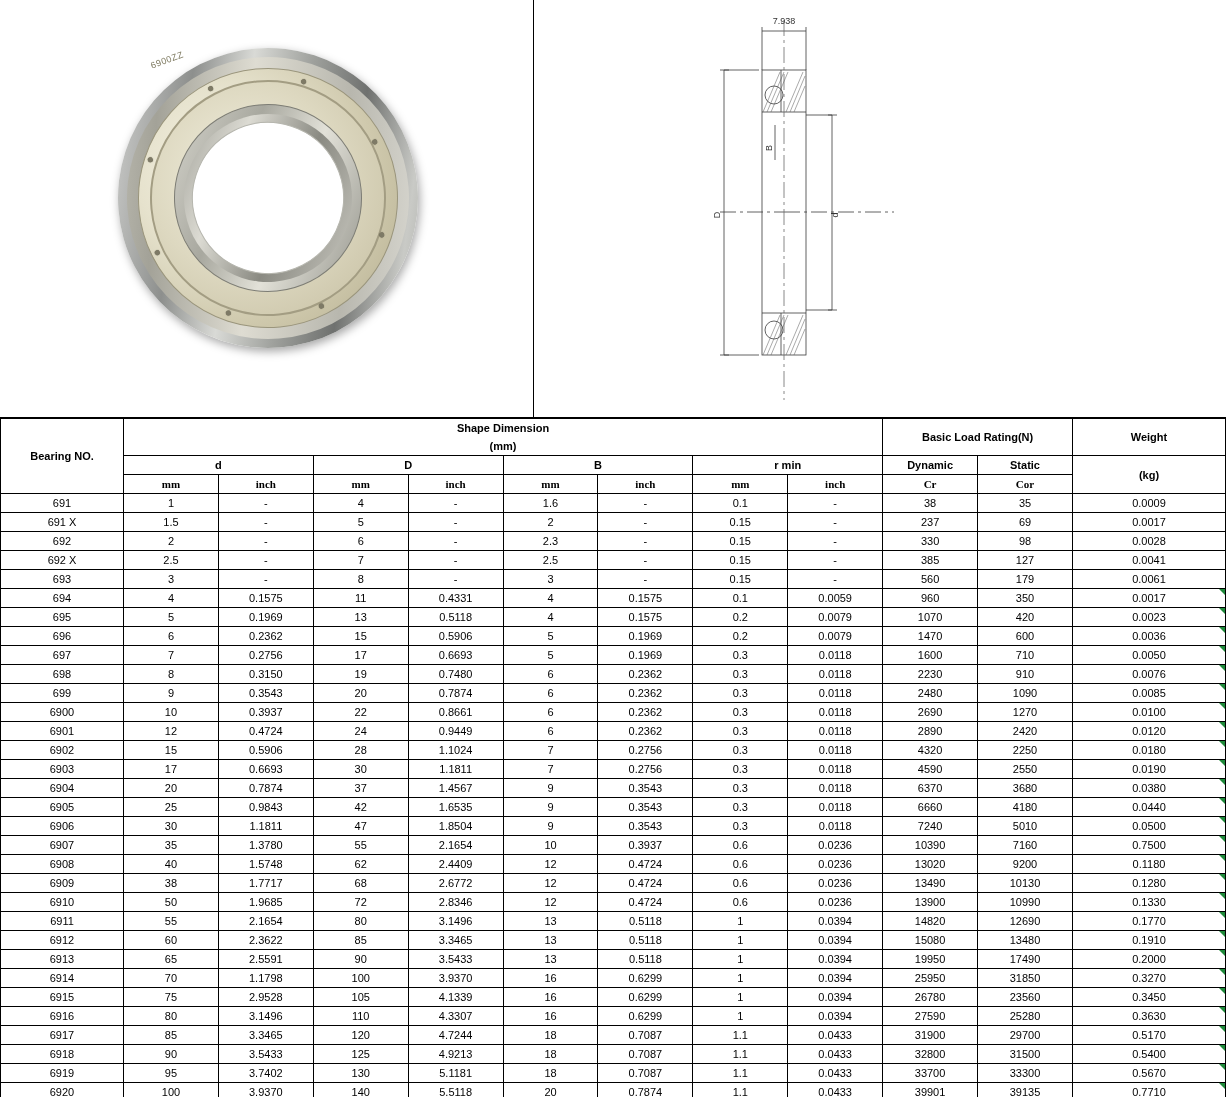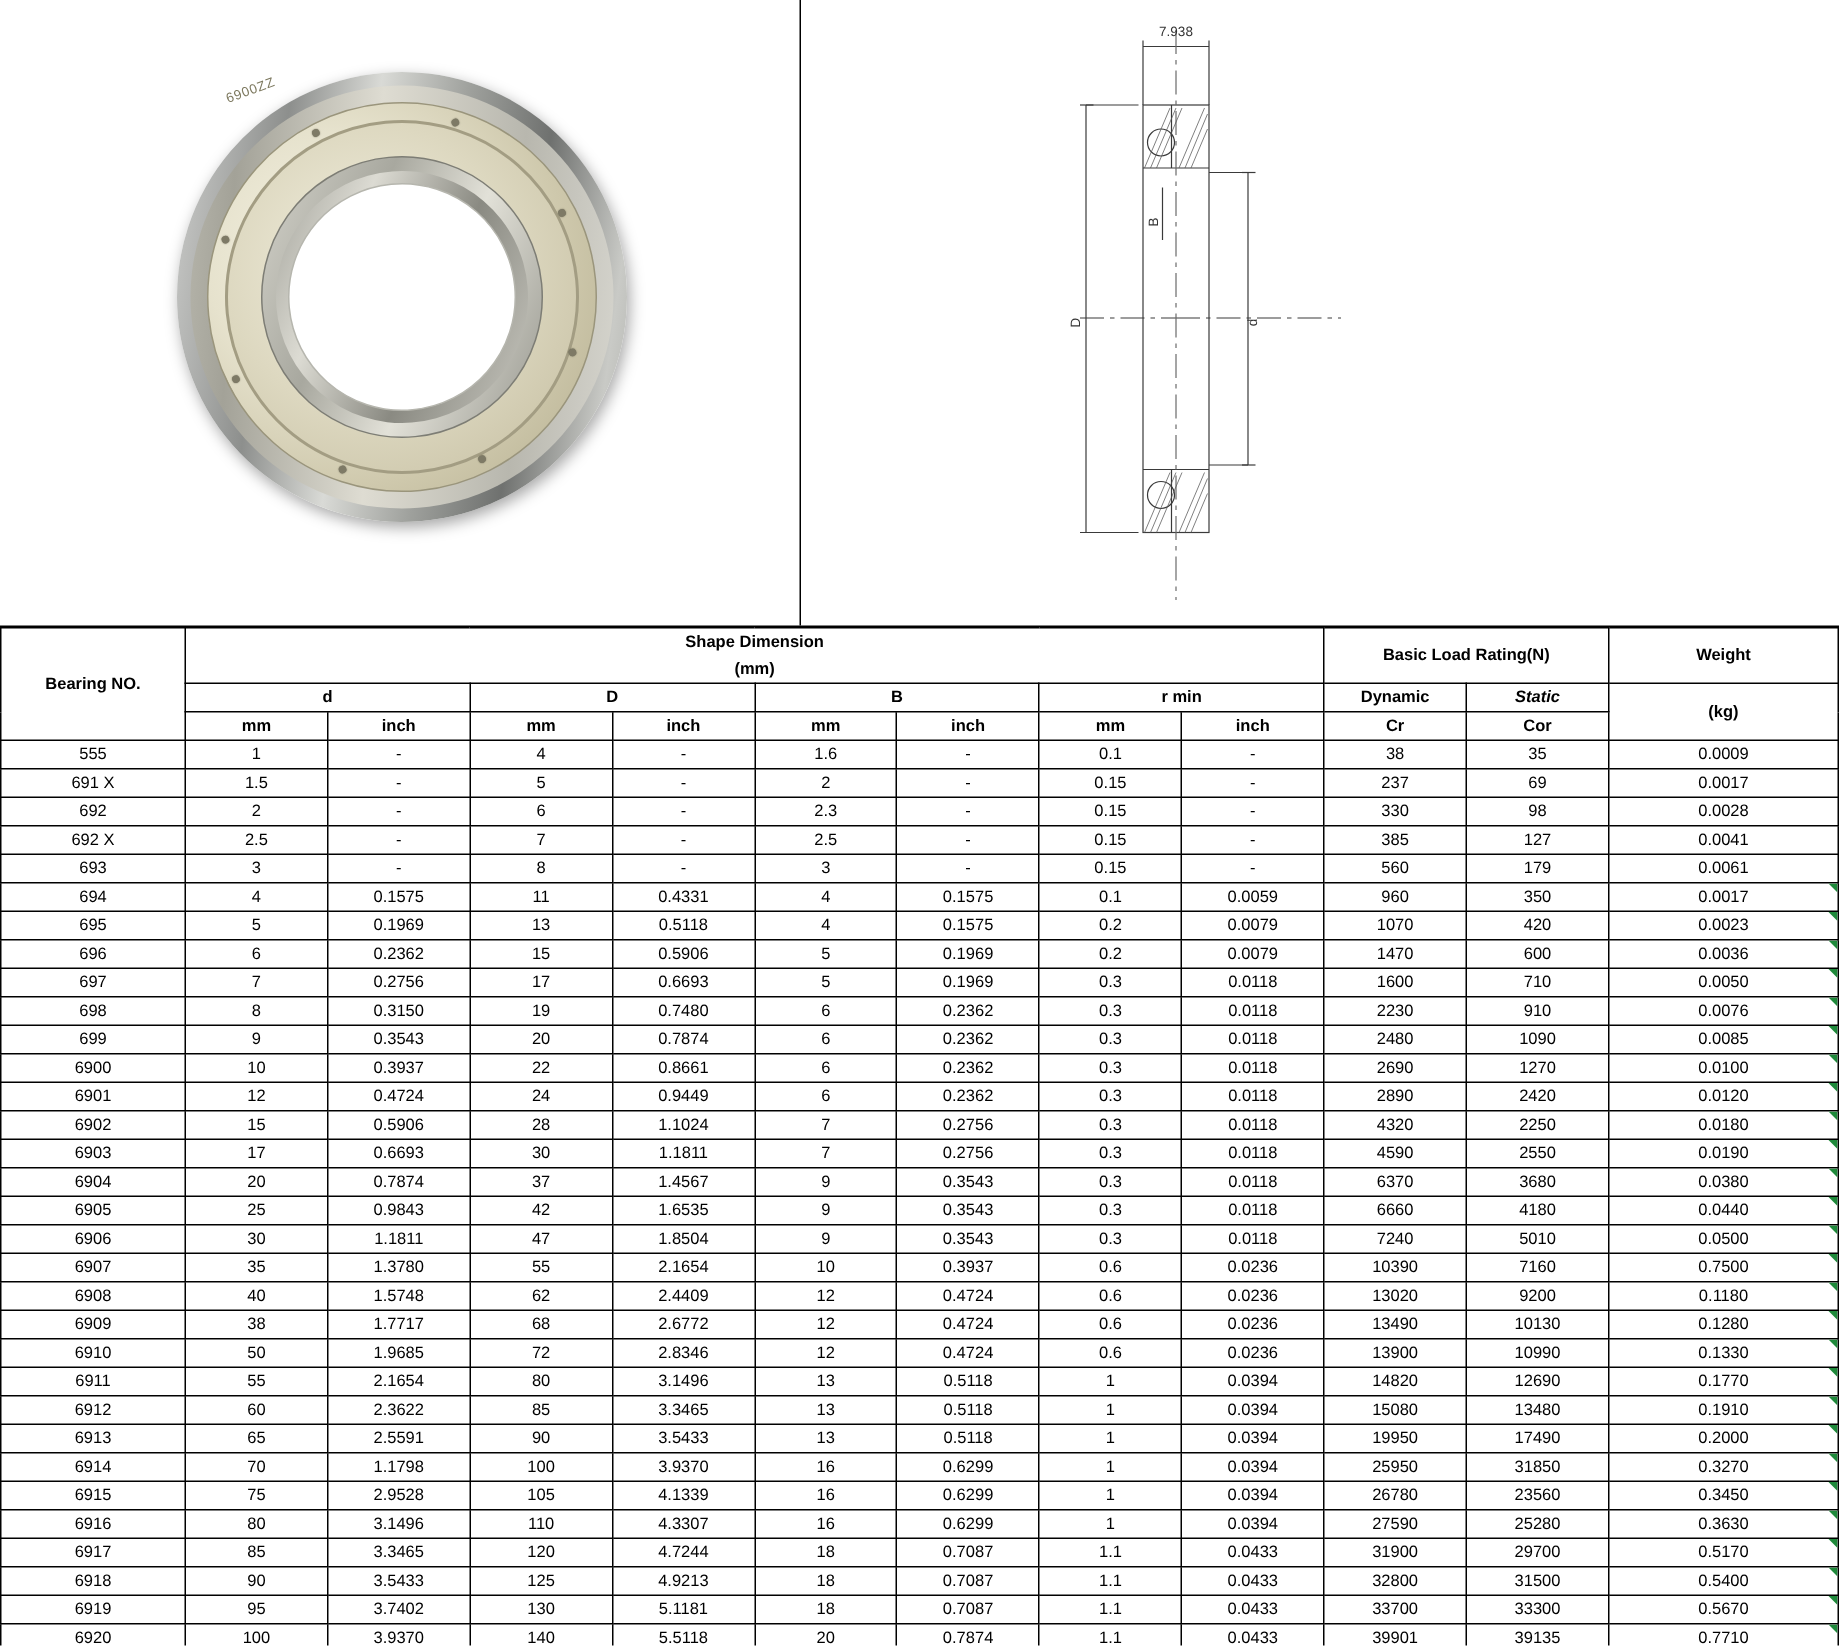--- a/index.html
+++ b/index.html
@@ -138,23 +138,23 @@
     white-space: nowrap;
   }
   table.spec thead th {
     font-weight: bold;
     font-size: 11px;
   }
   .hdr-bearing { width: 122px; margin-top: 36px; }
   .c-mm { width: 84px; }
   .c-in { width: 84px; }
   .c-dyn { width: 146px; }
-  .c-sta { width: 146px; font-style: italic; }
+  .c-sta { width: 146px; }
   .c-wt { width: 152px; }
-  .sub-small { font-size: 11px; }
+  .sub-small { font-size: 11px; font-family: Liberation Serif, serif; }
   .grp-title { font-size: 12px; }
   tbody td { font-size: 11px; }
   .row-strip td { height: 19px; line-height: 19px; }
   .corner-mark {
     position: relative;
   }
   .corner-mark::after {
     content: "";
     position: absolute;
     right: 0px;
@@ -284,21 +284,21 @@
         <th class="c-mm sub-small">mm</th>
         <th class="c-in sub-small">inch</th>
         <th class="c-mm sub-small">mm</th>
         <th class="c-in sub-small">inch</th>
         <th class="sub-small">Cr</th>
         <th class="sub-small">Cor</th>
       </tr>
     </thead>
     <tbody id="table-body">
         <tr class="row-strip">
-          <td>555</td>
+          <td>691</td>
           <td>1</td>
           <td>-</td>
           <td>4</td>
           <td>-</td>
           <td>1.6</td>
           <td>-</td>
           <td>0.1</td>
           <td>-</td>
           <td>38</td>
           <td>35</td>

